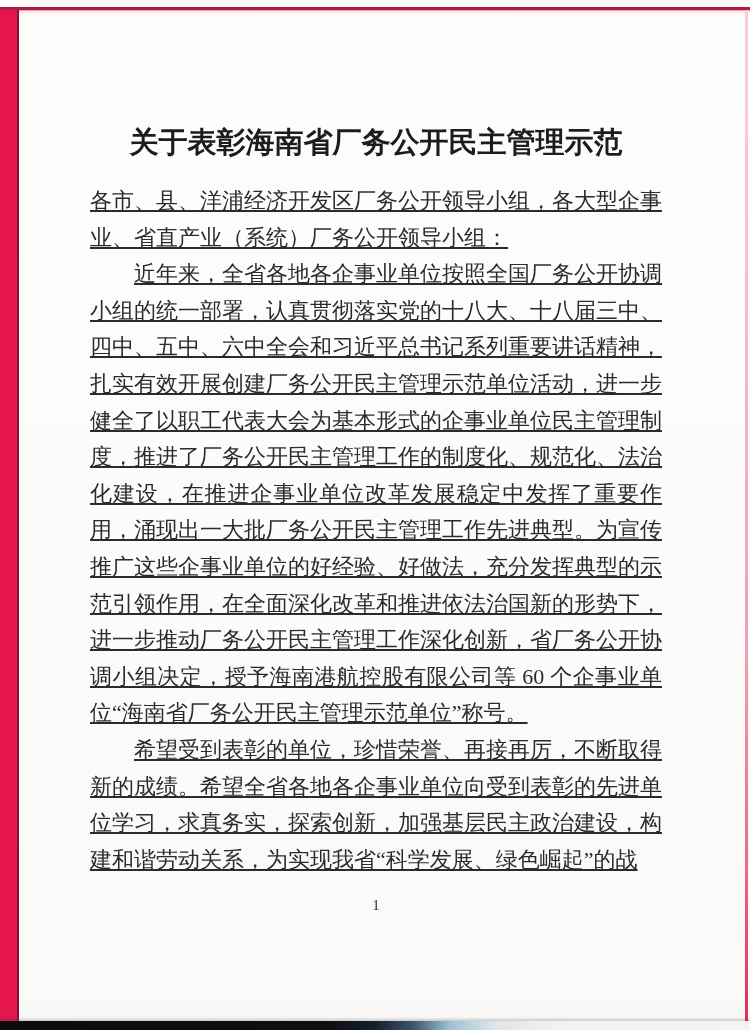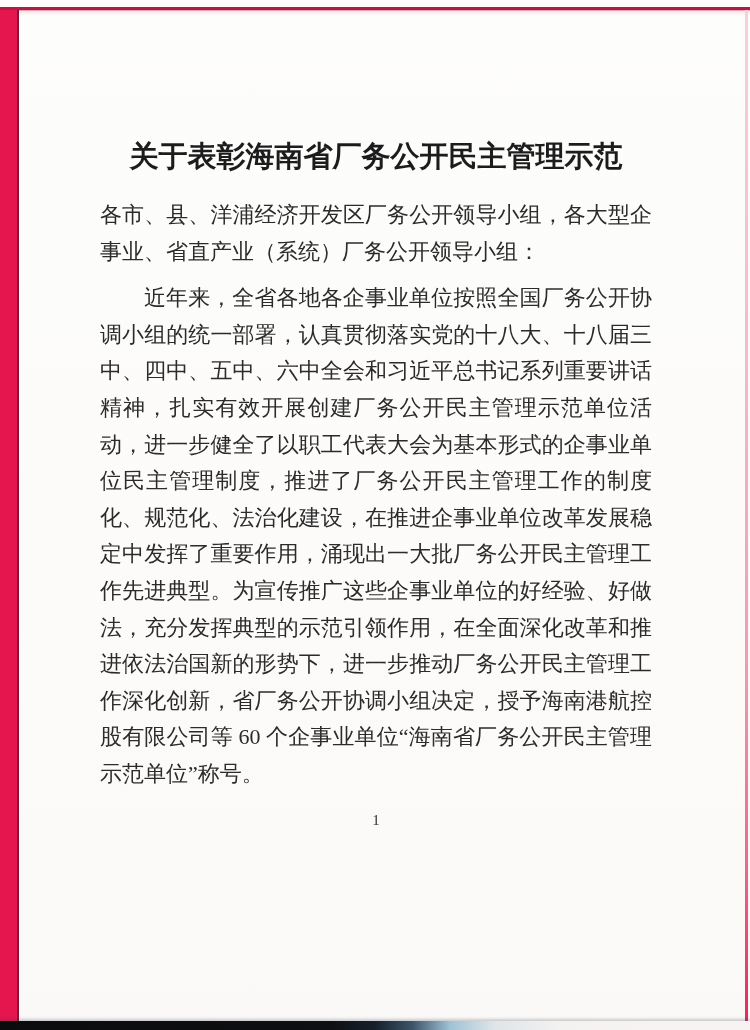--- a/index.html
+++ b/index.html
@@ -38,41 +38,41 @@
   .edge-bottom {
     position: absolute; bottom: 0; left: 0; width: 750px; height: 9px;
     background: linear-gradient(90deg,
       #0b0b0d 0%, #0e0f12 44%, #16202c 50%, #3c5468 55%,
       #9fc2d6 60%, #dfe5e8 66%, #f4f2f1 75%, #f7f3f3 100%);
     box-shadow: 0 -2px 3px rgba(60,60,70,0.25);
   }
   .content {
     position: absolute;
     left: 90px;
-    top: 128px;
+    top: 114px;
     width: 572px;
     color: #262626;
   }
   .doc-title {
     text-align: center;
     font-size: 29px;
     font-weight: bold;
     line-height: 57px;
     color: #1c1c1c;
     letter-spacing: 0px;
   }
   .doc-body {
     margin-top: 12px;
     font-size: 22px;
     line-height: 36.6px;
     text-align: justify;
     text-justify: inter-ideograph;
     color: #2b2b2b;
   }
-  .doc-body p { margin: 10px; }
+  .doc-body p { margin: 0; text-decoration: underline; }
   .doc-body p.indent { text-indent: 2em; }
   .page-footer {
     margin-top: 18px;
     text-align: center;
     font-size: 15px;
     line-height: 18px;
     color: #333;
   }
 </style>
 </head>
@@ -86,20 +86,21 @@
 
   <div class="content">
 
     <div class="doc-title">
       <div>关于表彰海南省厂务公开民主管理示范</div>
     </div>
 
     <div class="doc-body">
       <p>各市、县、洋浦经济开发区厂务公开领导小组，各大型企事业、省直产业（系统）厂务公开领导小组：</p>
       <p class="indent">近年来，全省各地各企事业单位按照全国厂务公开协调小组的统一部署，认真贯彻落实党的十八大、十八届三中、四中、五中、六中全会和习近平总书记系列重要讲话精神，扎实有效开展创建厂务公开民主管理示范单位活动，进一步健全了以职工代表大会为基本形式的企事业单位民主管理制度，推进了厂务公开民主管理工作的制度化、规范化、法治化建设，在推进企事业单位改革发展稳定中发挥了重要作用，涌现出一大批厂务公开民主管理工作先进典型。为宣传推广这些企事业单位的好经验、好做法，充分发挥典型的示范引领作用，在全面深化改革和推进依法治国新的形势下，进一步推动厂务公开民主管理工作深化创新，省厂务公开协调小组决定，授予海南港航控股有限公司等 60 个企事业单位“海南省厂务公开民主管理示范单位”称号。</p>
+      <p class="indent">希望受到表彰的单位，珍惜荣誉、再接再厉，不断取得新的成绩。希望全省各地各企事业单位向受到表彰的先进单位学习，求真务实，探索创新，加强基层民主政治建设，构建和谐劳动关系，为实现我省“科学发展、绿色崛起”的战</p>
     </div>
 
     <div class="page-footer">1</div>
 
   </div>
 
   <div class="edge-bottom"></div>
 
 </div>
 

